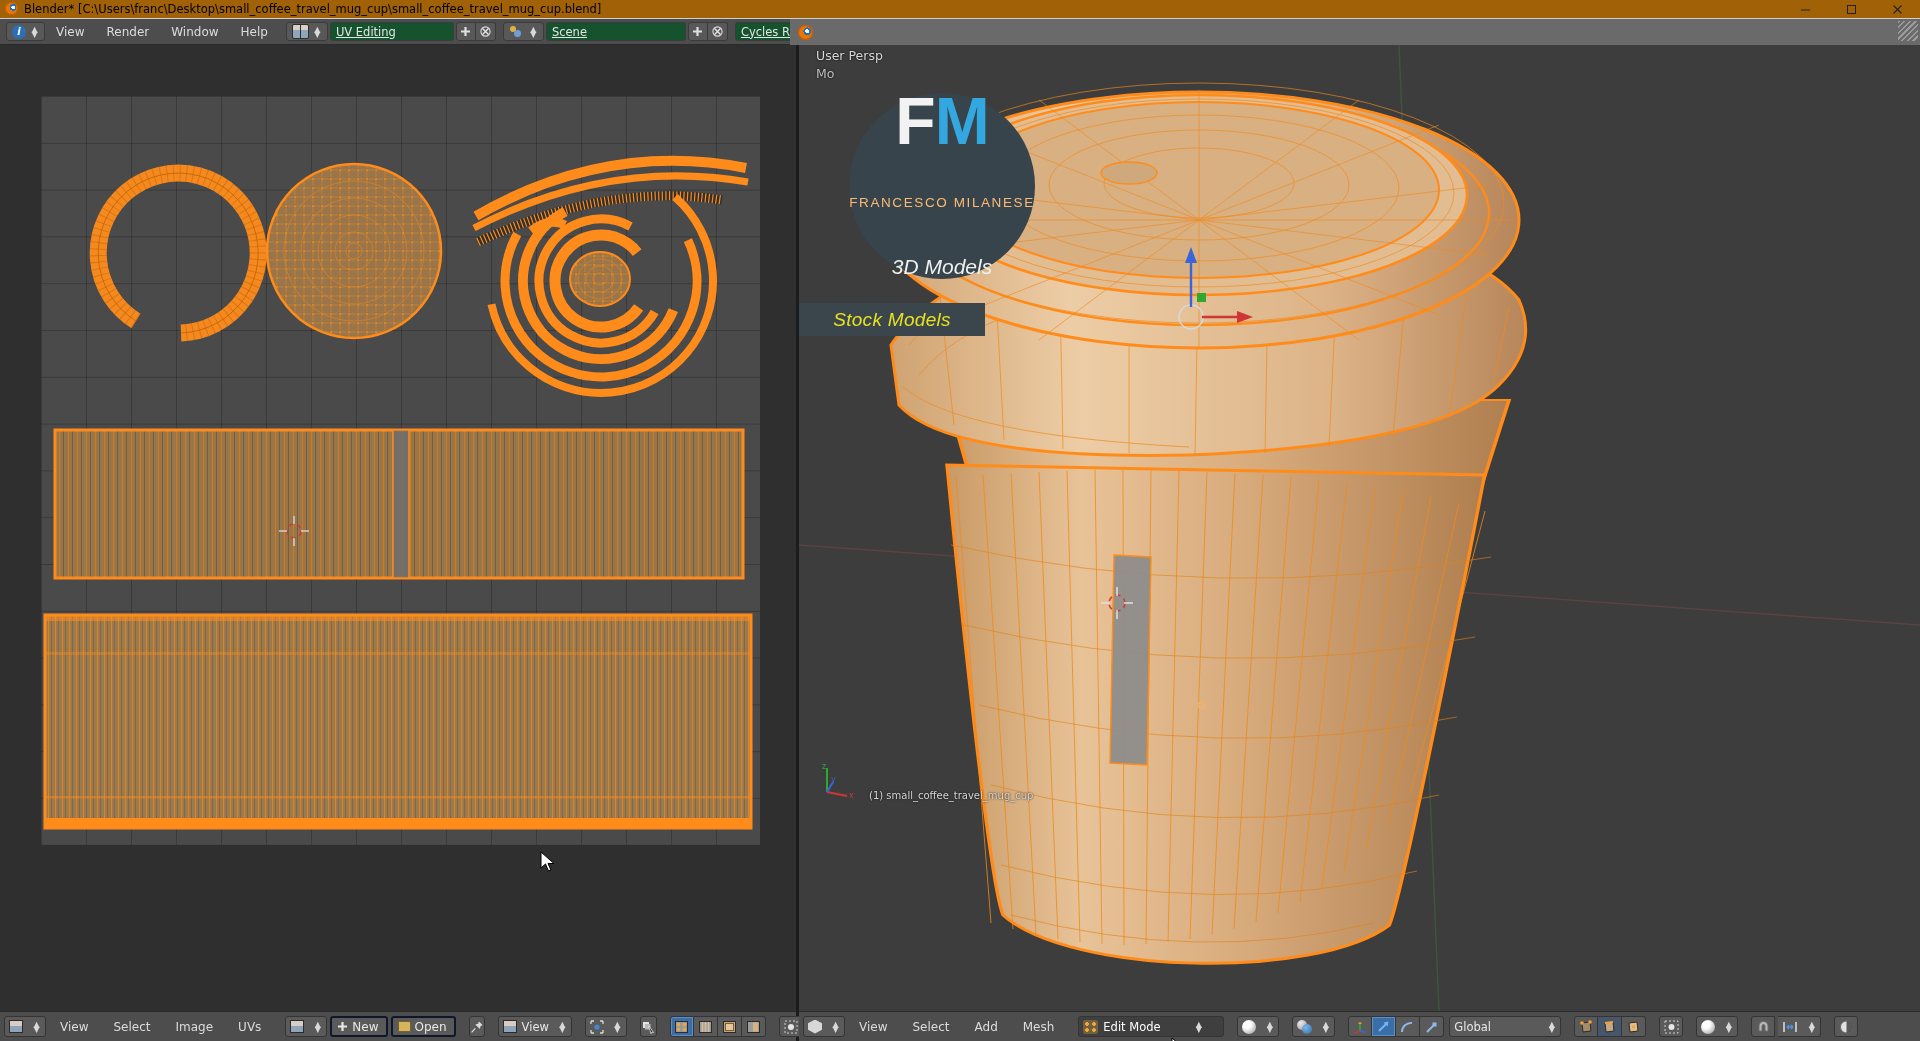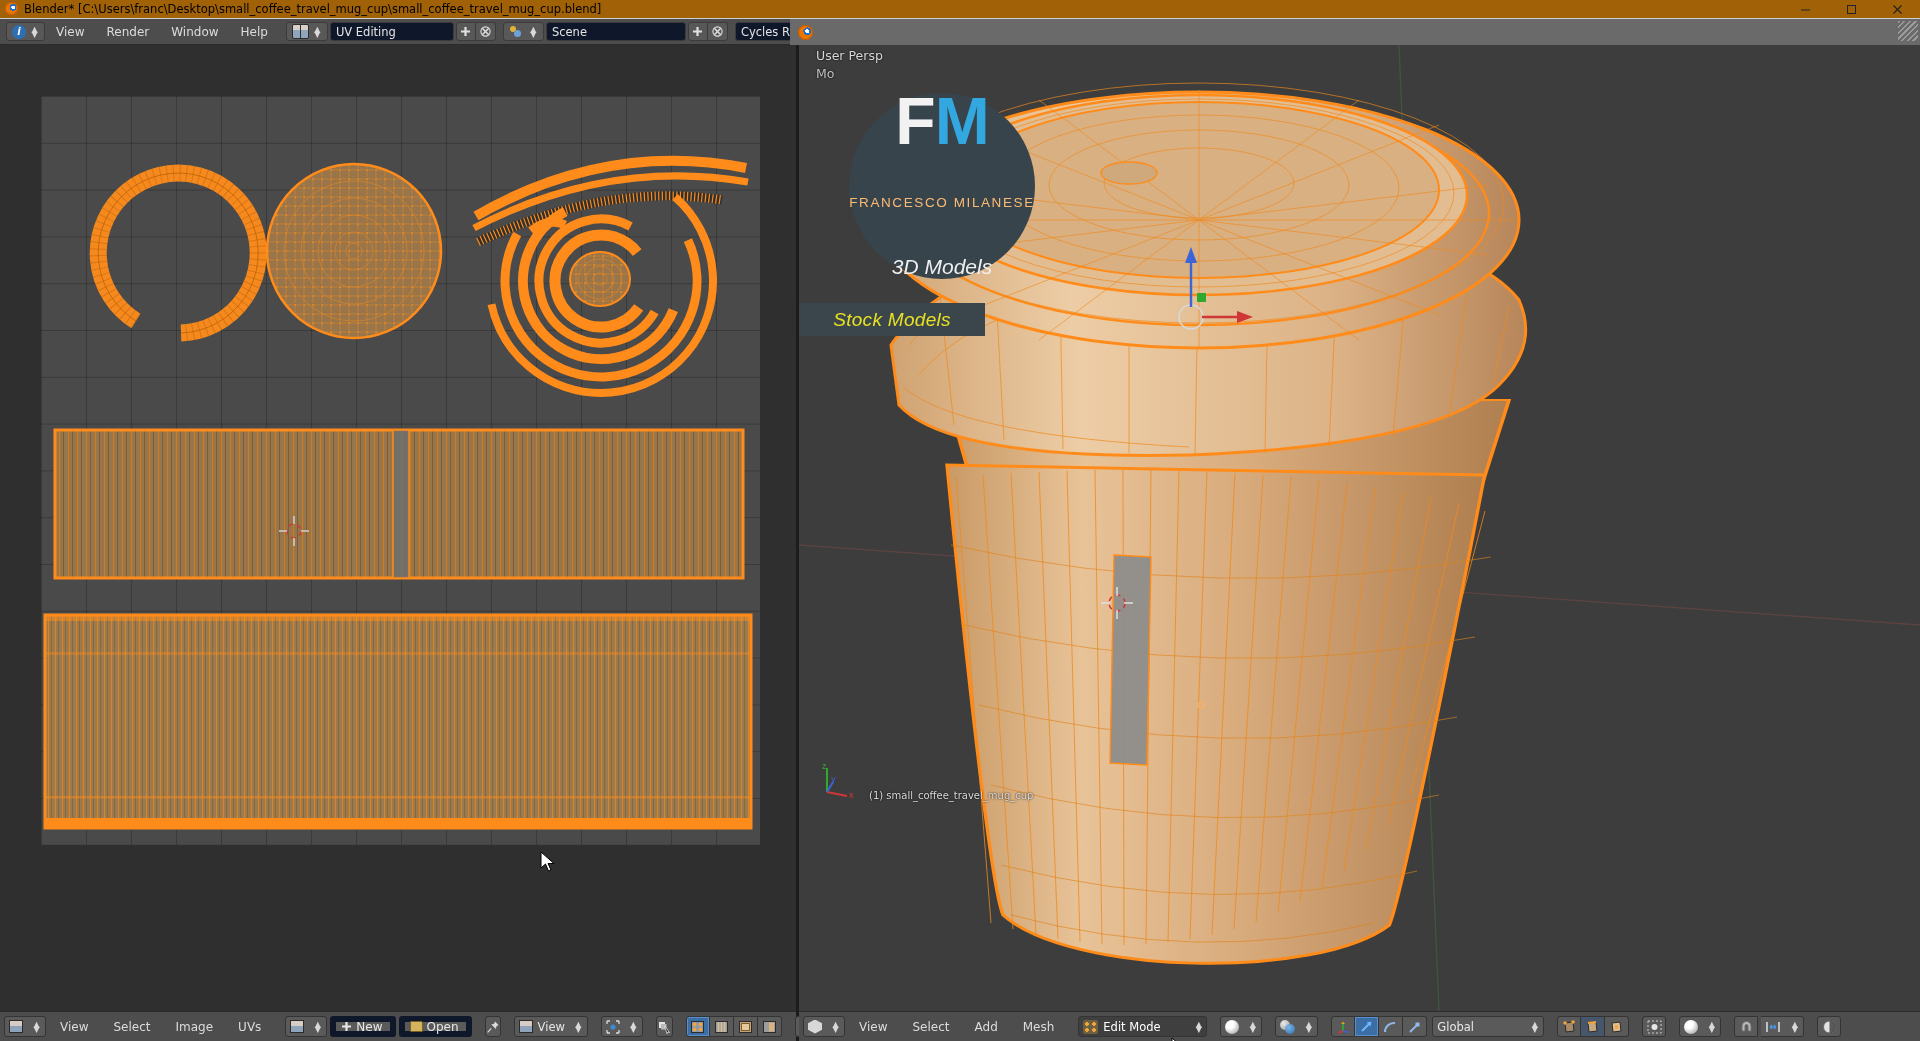--- a/index.html
+++ b/index.html
@@ -38,21 +38,21 @@
   .blender-root { width: 1920px; height: 1022px; background: #272727; position: relative; }
   .topbar {
     height: 26px; background: #4d4d4d; display: flex; align-items: center;
     border-bottom: 1px solid #2b2b2b; position: relative;
   }
   .ctl {
     background: #585858; border: 1px solid #3b3b3b; border-radius: 3px;
     height: 19px; display: flex; align-items: center; color: #e4e4e4;
     font-size: 11.5px; padding: 0 5px;
   }
-  .ctl.dark { background: #0f172a; }
+  .ctl.dark { background: #14532d; text-decoration: underline; }
   .spin {
     width: 9px; margin-left: 4px; display: flex; flex-direction: column;
     align-items: center; justify-content: center; line-height: 5px; color: #d9d9d9;
     font-size: 8px;
   }
   .menuitem {
     color: #dcdcdc; font-size: 12px; padding: 0 11px; height: 20px;
     display: flex; align-items: center; cursor: default;
   }
   .iconbtn {
@@ -164,21 +164,21 @@
     background: #5a5a5a; border: 1px solid #343434; border-radius: 3px;
     padding: 0 4px; color: #e6e6e6; font-size: 11.5px;
   }
   .dd.dk { background: #3f3f3f; }
   .mini-img {
     width: 14px; height: 13px; border: 1px solid #2b2b2b;
     background: linear-gradient(#d7cdc4 0 45%, #8ea4ba 45% 100%); flex: none;
   }
   .plusbtn {
     display: flex; align-items: center; gap: 4px; height: 21px; padding: 0 7px 0 5px;
-    background: #5a5a5a; border: 6px solid #0f172a; border-radius: 3px;
+    background: #5a5a5a; border: 2px solid #0f172a; border-radius: 3px;
     color: #e8e8e8; font-size: 12px;
   }
   .folder {
     width: 13px; height: 11px; background: #d6b45e; border: 1px solid #7a6227;
     border-radius: 1px 2px 1px 1px; flex: none;
   }
   .cube-ico {
     width: 14px; height: 14px; background: #d8d8d8; flex: none;
     clip-path: polygon(50% 0, 100% 26%, 100% 74%, 50% 100%, 0 74%, 0 26%);
   }
@@ -720,21 +720,21 @@
           <span class="spin">
               <span>▲</span>
               <span>▼</span>
             </span>
         </div>
         <div class="menuitem">View</div>
         <div class="menuitem">Select</div>
         <div class="menuitem">Add</div>
         <div class="menuitem">Mesh</div>
         <div class="sep"></div>
-        <div class="dd dk" style="padding-right:3px">
+        <div class="dd dk" style="padding-right:20px">
           <span class="editmode-ico"></span>
           <span style="min-width:82px;color:#fff">Edit Mode</span>
           <span class="spin">
               <span>▲</span>
               <span>▼</span>
             </span>
         </div>
         <div class="sep"></div>
         <div class="dd">
           <span class="sphere-ico"></span>

